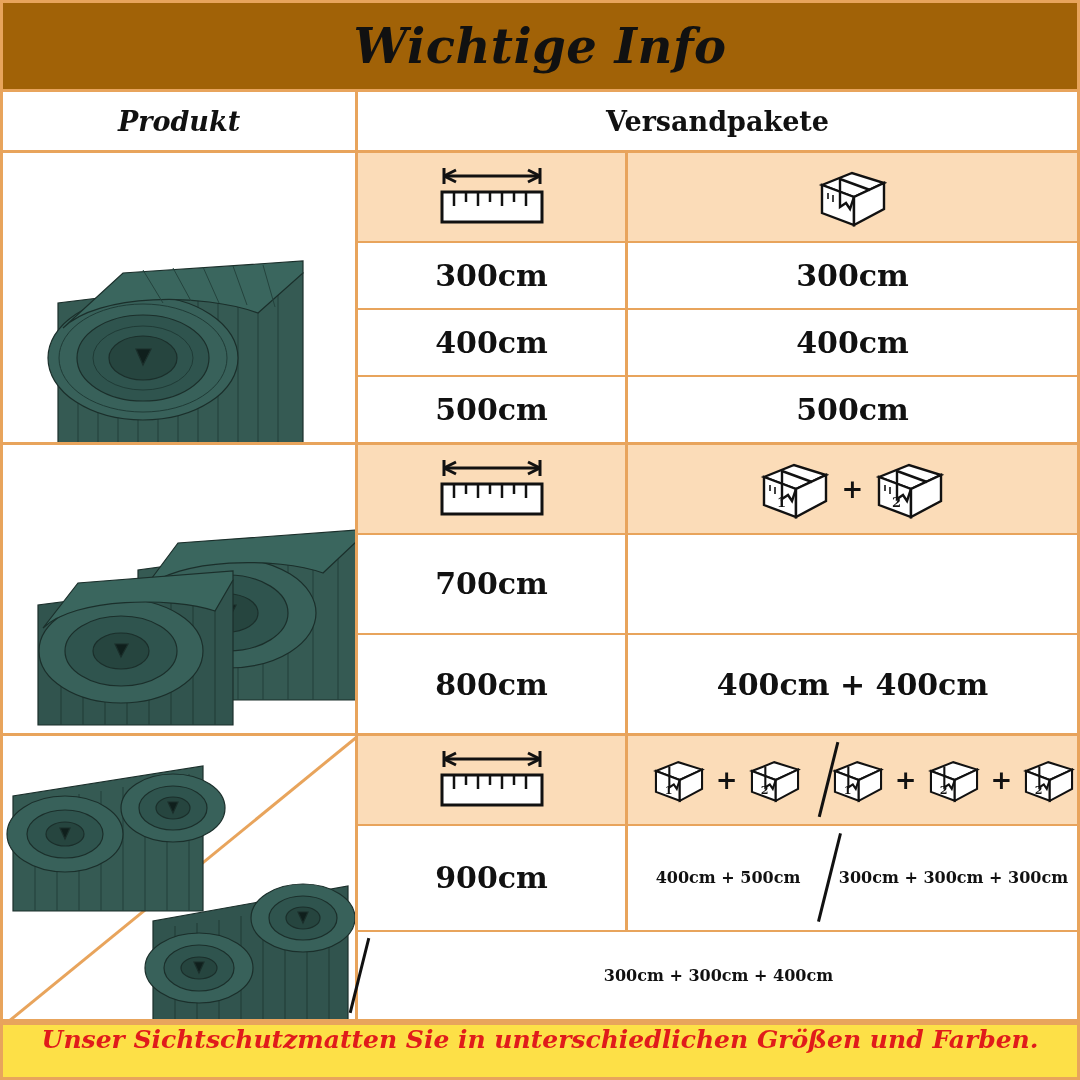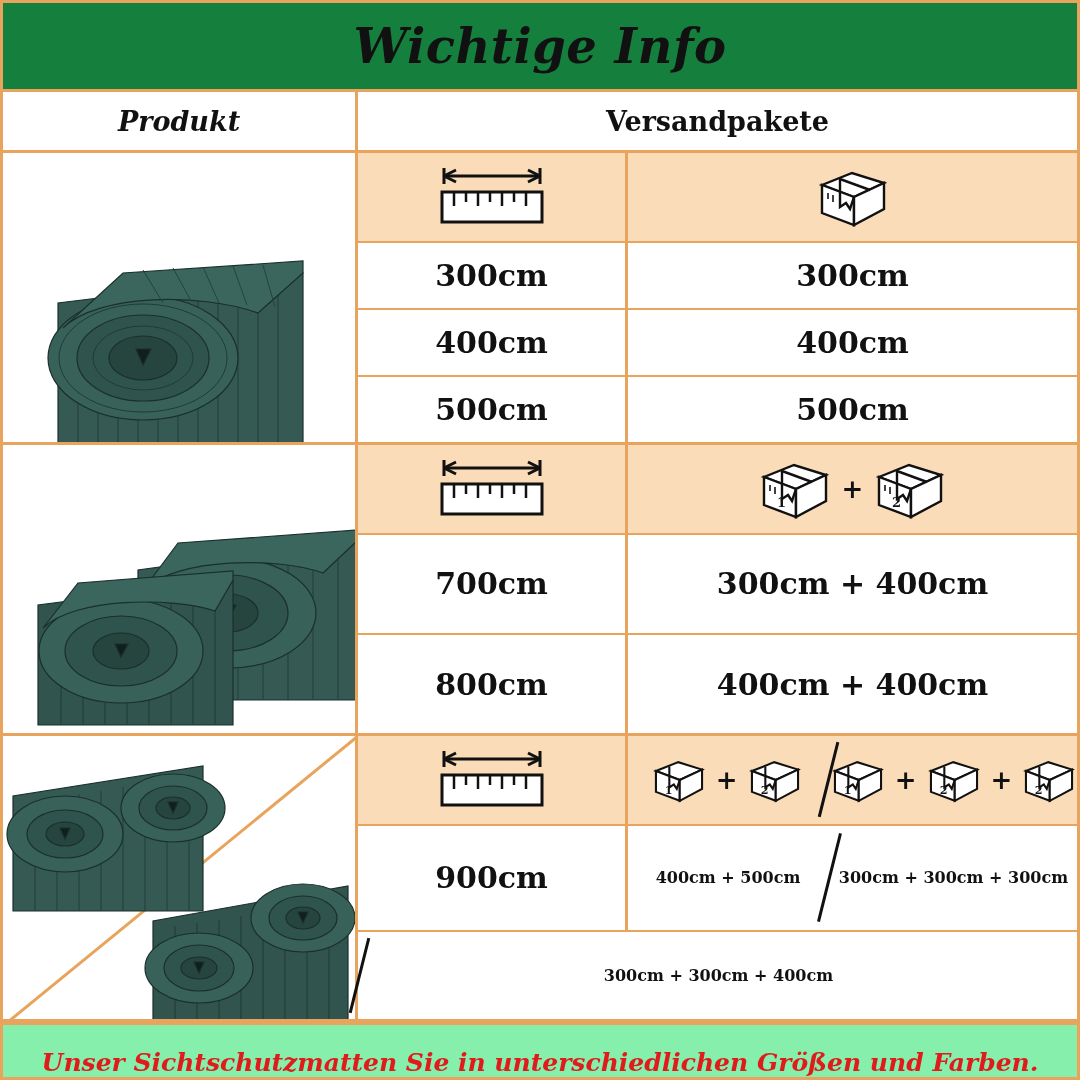--- a/index.html
+++ b/index.html
@@ -19,21 +19,21 @@
     height: 1080px;
     box-sizing: border-box;
     border: 3px solid #e8a45c;
     background: #fff;
     display: flex;
     flex-direction: column;
   }
   
   .title-bar {
     height: 86px;
-    background: #15803d;
+    background: #a16207;
     display: flex;
     align-items: center;
     justify-content: center;
     border-bottom: 3px solid #e8a45c;
     flex: 0 0 auto;
   }
   .title-text {
     font-family: "DejaVu Serif", "Liberation Serif", serif;
     font-style: italic;
     font-weight: bold;
@@ -192,24 +192,24 @@
     width: 100%;
     height: 100%;
     justify-content: center;
   }
   .icon-split .half.left { width: 200px; flex: 0 0 200px; display:flex; align-items:center; justify-content:center;}
   .icon-split .half.right { flex: 1 1 auto; display:flex; align-items:center; justify-content:center;}
   
   .footer {
     height: 52px;
     flex: 0 0 52px;
-    background: #86efac;
+    background: #fde047;
     border-top: 3px solid #e8a45c;
     display: flex;
-    align-items: flex-end;
+    align-items: flex-start;
     justify-content: center;
   }
   .footer span {
     font-family: "DejaVu Serif", "Liberation Serif", serif;
     font-weight: bold;
     font-style: italic;
     font-size: 25px;
     color: #e01b1b;
   }
   
@@ -440,23 +440,20 @@
               </g>
               <text x="21" y="52" font-family="DejaVu Serif, serif" font-size="13" font-weight="bold" fill="#111">2</text>
             </svg>
           </div>
         </div>
       </div>
 
       <div class="data-row">
         <div class="len-cell">
           <span class="val">700cm</span>
-        </div>
-        <div class="pack-cell">
-          <span class="val">300cm + 400cm</span>
         </div>
       </div>
       <div class="data-row">
         <div class="len-cell">
           <span class="val">800cm</span>
         </div>
         <div class="pack-cell">
           <span class="val">400cm + 400cm</span>
         </div>
       </div>

